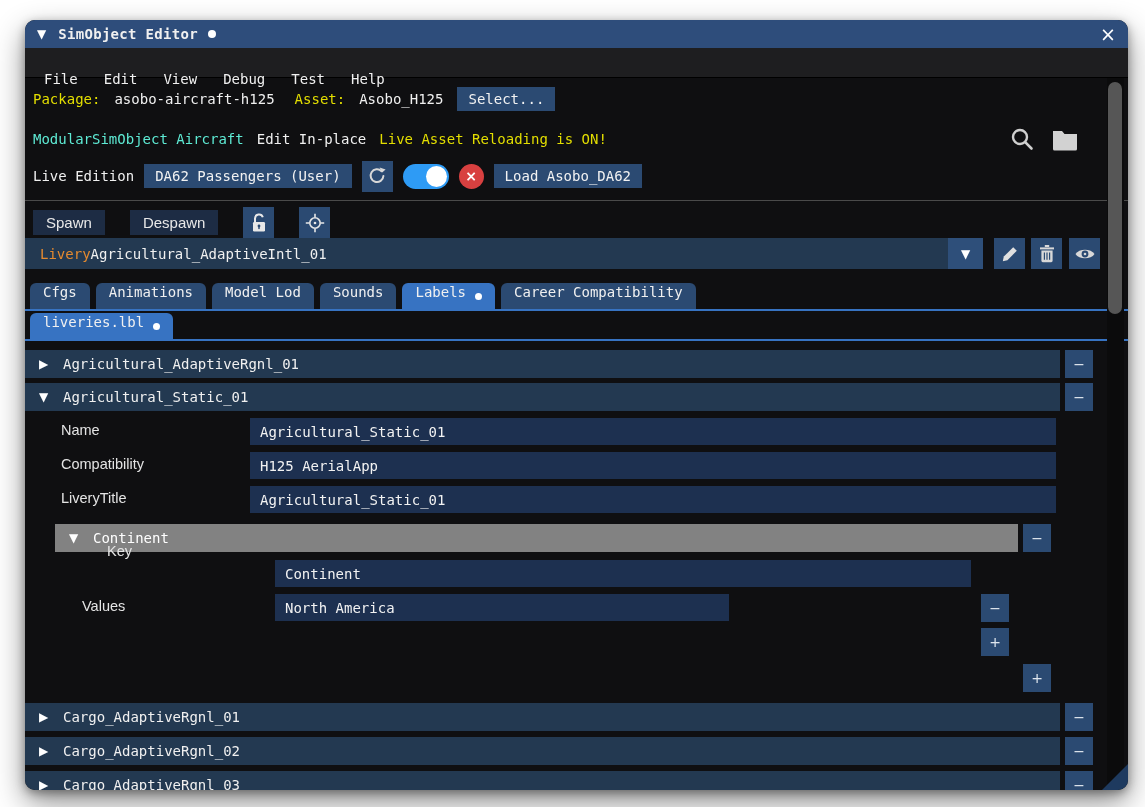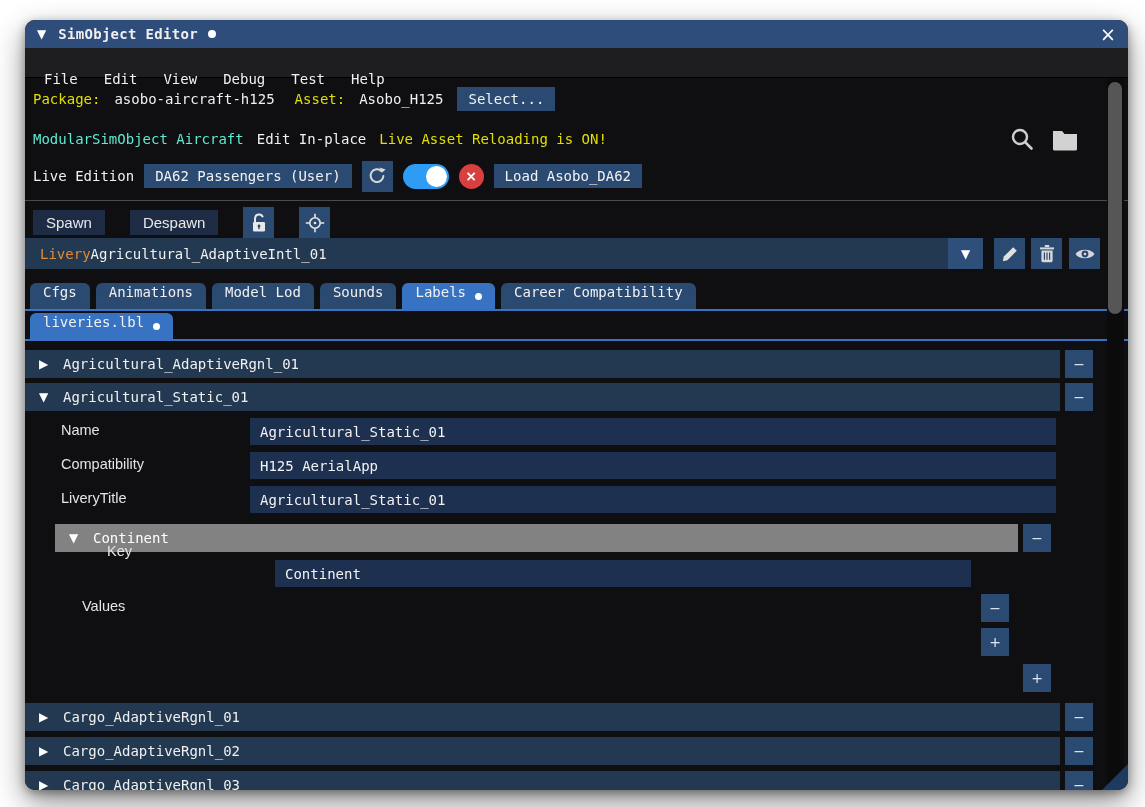--- a/index.html
+++ b/index.html
@@ -266,20 +266,21 @@
   <div class="subsec-bar">
     <span class="hdr-tri">▼</span>
     <span>Continent</span>
   </div>
   <span class="minus-btn" style="left:998px; top:504px;">−</span>
 
   <span class="fld-label" style="left:57px; top:523px;margin-left:25px;">Key</span>
   <div class="fld-input" style="left:250px; top:540px; width:696px;">Continent</div>
 
   <span class="fld-label" style="left:57px; top:578px;">Values</span>
+  <div class="fld-input" style="left:250px; top:574px; width:454px;">North America</div>
   <span class="minus-btn" style="left:956px; top:574px;">−</span>
   <span class="plus-btn" style="left:956px; top:608px;">+</span>
 
   <span class="plus-btn" style="left:998px; top:644px;">+</span>
 
   <div class="hdr-row" style="top:683px;">
     <span class="hdr-tri">▶</span>
     <span>Cargo_AdaptiveRgnl_01</span>
   </div>
   <span class="minus-btn" style="left:1040px; top:683px;">−</span>

